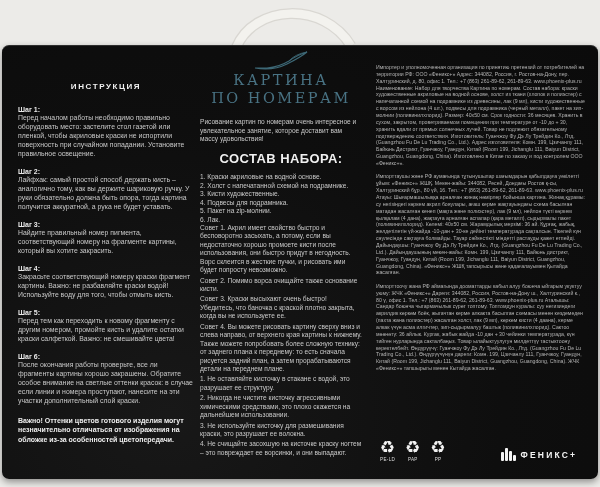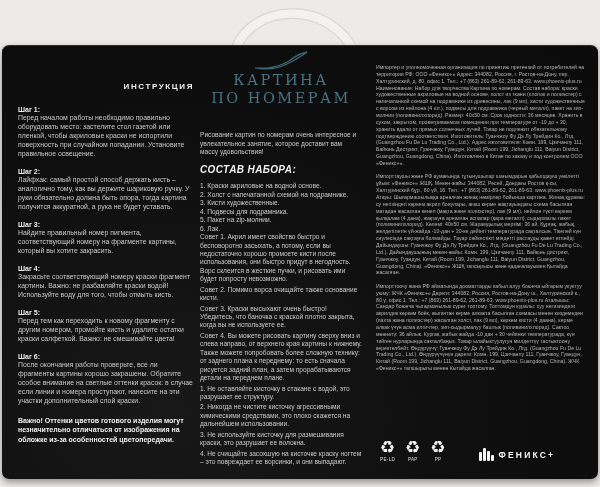--- a/index.html
+++ b/index.html
@@ -15,45 +15,45 @@
   
   .box{
     position:absolute;left:2px;top:45px;width:596px;height:433px;
     background:radial-gradient(ellipse at 28% 85%, #181818 0%, #0e0e0e 55%, #0b0b0b 100%);
     border-radius:7px;border-top:1px solid #2e2e2e;
     box-shadow:0 3px 7px rgba(0,0,0,.4);
   }
   .col{position:absolute;color:#c9c9c9;}
   
   .col-left{left:16px;top:36px;width:176px;font-size:6.9px;line-height:1.3;}
-  .col-header{font-weight:bold;color:#f0f0f0;text-align:right;font-size:8px;letter-spacing:1.6px;margin-bottom:13px;}
+  .col-header{font-weight:bold;color:#f0f0f0;text-align:center;font-size:8px;letter-spacing:1.6px;margin-bottom:13px;}
   .step{margin-bottom:8px;}
   .step-label{display:block;font-weight:bold;color:#e9e9e9;font-size:7px;}
   .note{font-weight:bold;color:#eeeeee;font-size:7px;margin-top:10px;line-height:1.32;}
   
   .col-mid{left:198px;top:5px;width:162px;font-size:6.6px;line-height:1.28;}
   .flourish{display:block;margin:0 auto 1px auto;}
   .mid-title{
     font-family:"DejaVu Serif","Liberation Serif",serif;
     color:#497384;text-align:center;font-size:14.5px;line-height:1.22;
-    letter-spacing:2.5px;font-weight:normal;margin:0 0 24px 0;
+    letter-spacing:2.5px;font-weight:normal;margin:0 0 11px 0;
   }
-  .mid-header{font-weight:bold;color:#f0f0f0;text-align:left;font-size:10px;letter-spacing:.4px;margin:7px 0 6px 0;font-style:italic;}
+  .mid-header{font-weight:bold;color:#f0f0f0;text-align:center;font-size:13px;letter-spacing:.4px;margin:7px 0 6px 0;}
   .intro{margin:0 0 2px 0;}
   .kit-item{margin:0;}
   .tip,.dont{margin:0 0 2px 0;}
   
   .col-right{left:374px;top:18px;width:211px;font-size:5.2px;line-height:1.32;color:#b3b3b3;text-align:left;}
   .legal{margin:0 0 6.5px 0;}
   
   .recycling{position:absolute;left:378px;top:393px;display:flex;gap:10px;}
   .recycle{display:flex;flex-direction:column;align-items:center;color:#f2f2f2;}
   .recycle-symbol{font-family:"DejaVu Sans",sans-serif;font-size:17px;line-height:1;}
   .recycle-label{font-size:4.6px;letter-spacing:.3px;margin-top:1px;color:#dddddd;}
-  .brand{position:absolute;left:477px;top:402px;display:flex;align-items:center;gap:5px;}
+  .brand{position:absolute;left:499px;top:402px;display:flex;align-items:center;gap:5px;}
   .brand-icon{display:flex;align-items:flex-end;gap:1.5px;height:13px;}
   .brand-icon i{display:block;width:2.5px;background:#f4f4f4;border-radius:1px;}
   .brand-icon i:nth-child(1){height:9px;}
   .brand-icon i:nth-child(2){height:13px;}
   .brand-icon i:nth-child(3){height:10px;}
   .brand-icon i:nth-child(4){height:6px;}
   .brand-text{color:#f4f4f4;font-weight:bold;font-size:8.5px;letter-spacing:2.2px;}
 </style>
 </head>
 <body>

